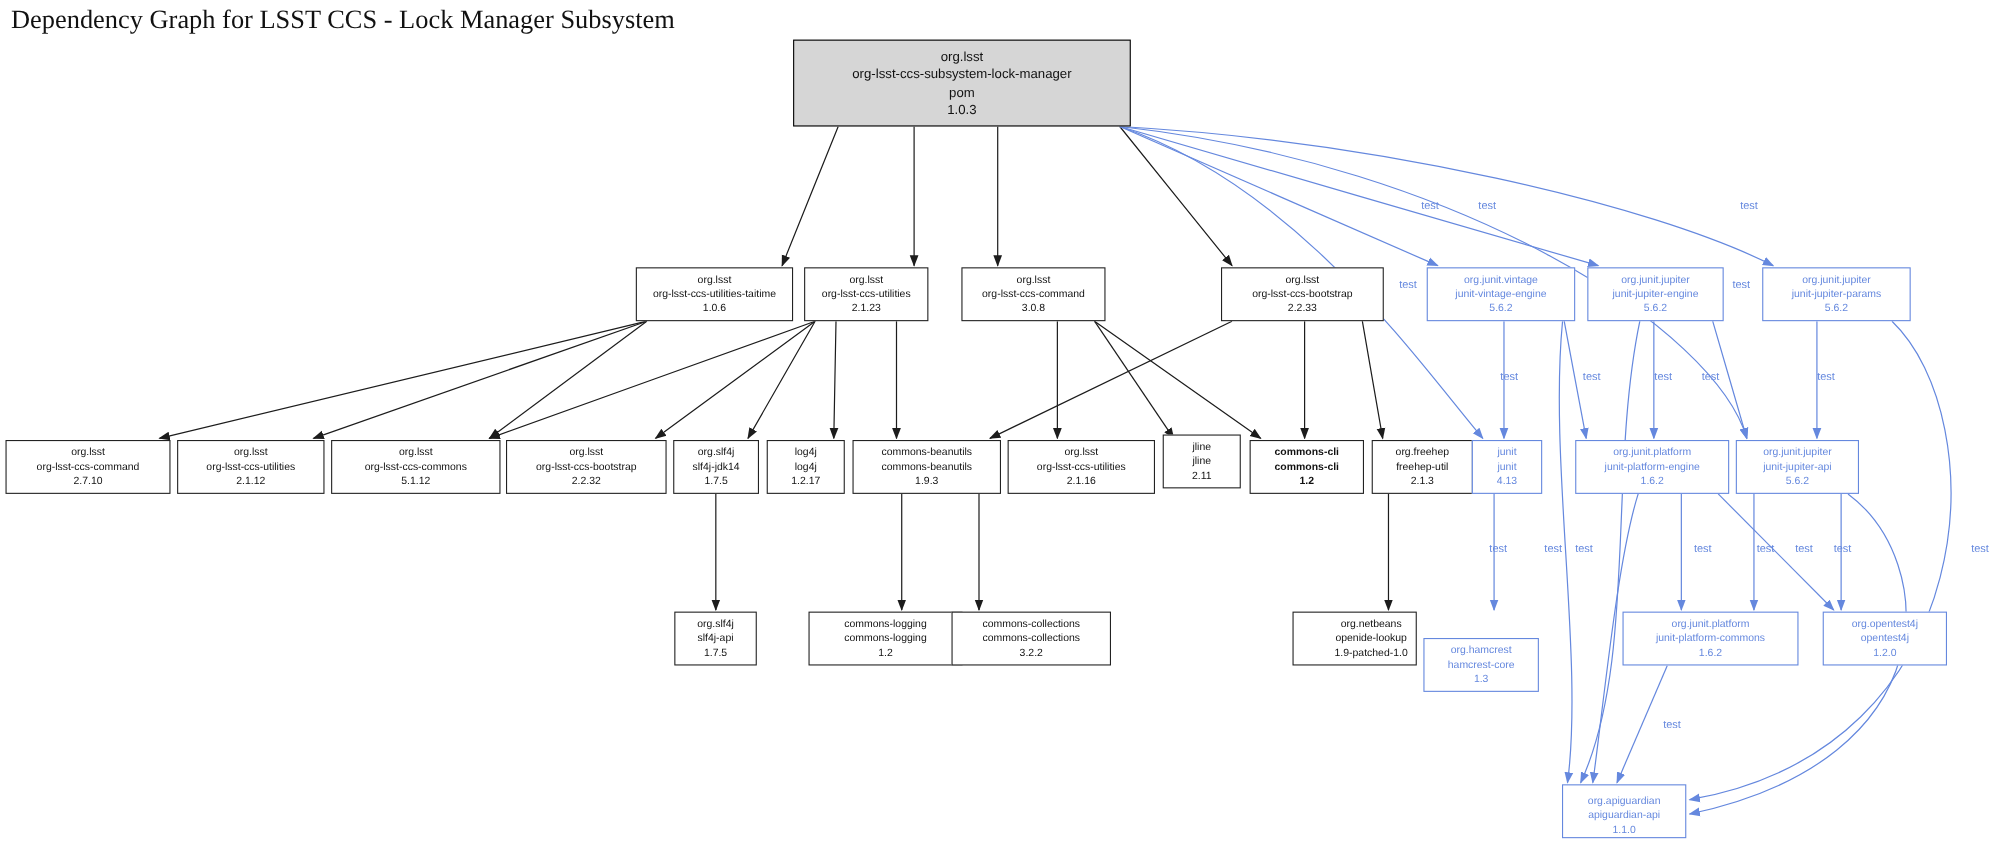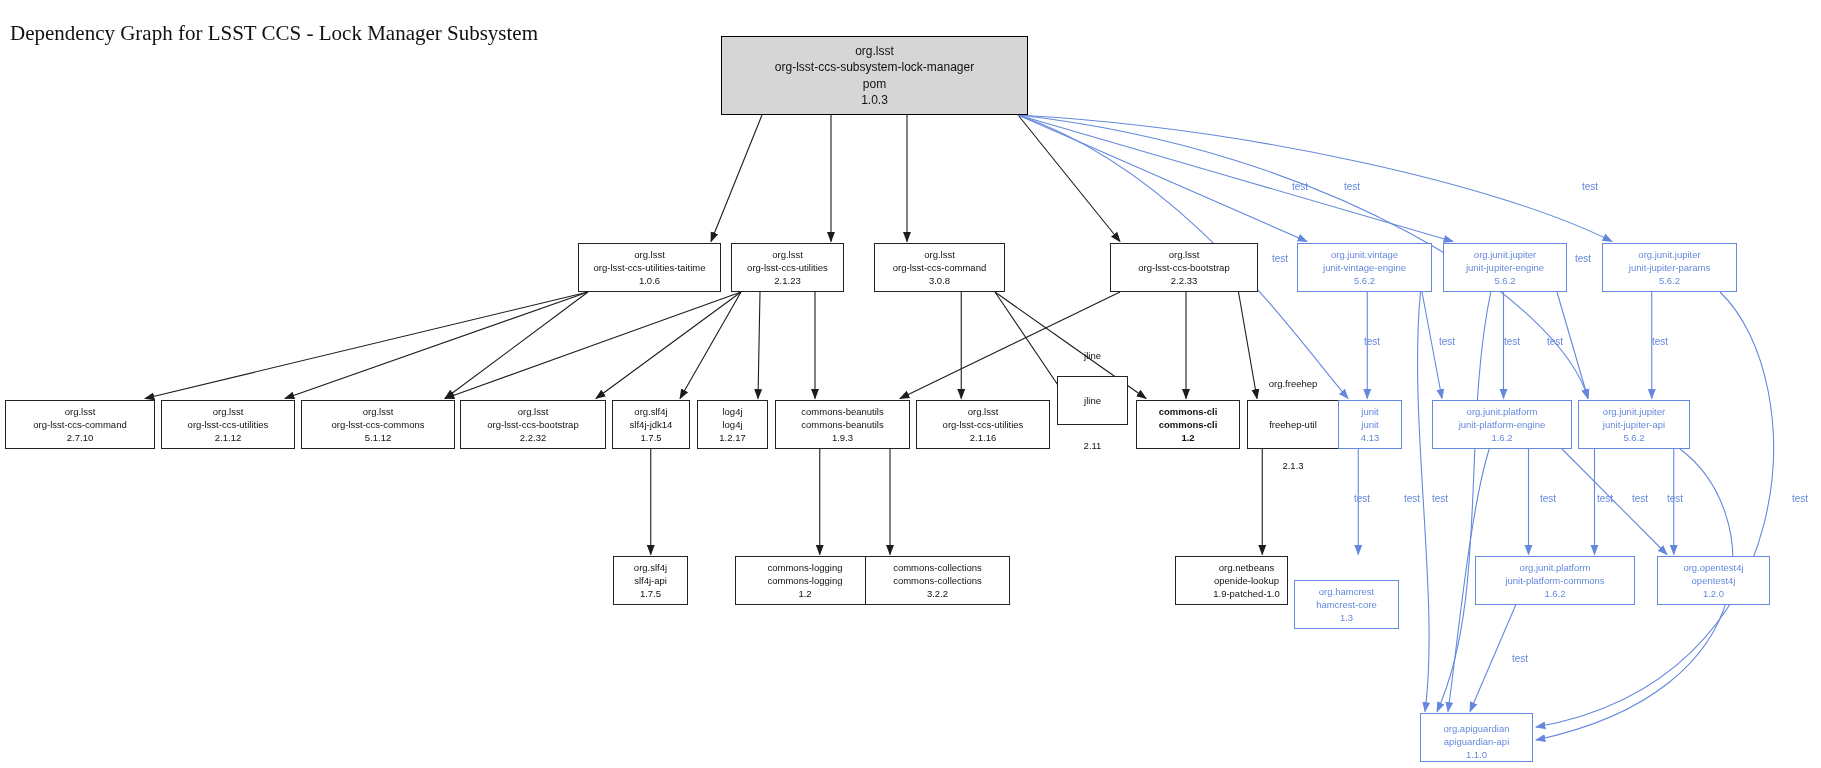--- a/index.html
+++ b/index.html
@@ -1,20 +1,20 @@
 <!DOCTYPE html>
 <html><head>
 <meta charset="utf-8">
 <style>
   html,body{margin:0;padding:0;background:#ffffff;}
   body{width:1821px;height:768px;position:relative;overflow:hidden;
        font-family:"Liberation Sans","DejaVu Sans",sans-serif;}
-  #graph-title{position:absolute;top:21px;left:10px;
+  #graph-title{position:absolute;top:5px;left:10px;
        font-family:"Liberation Serif","DejaVu Serif",serif;
-       font-size:21px;color:#111;white-space:nowrap;}
+       font-size:24px;color:#111;white-space:nowrap;}
   #edge-layer{position:absolute;top:0;left:0;}
   #node-layer{position:absolute;top:0;left:0;width:1821px;height:768px;pointer-events:none;}
   .node{position:absolute;display:flex;flex-direction:column;align-items:center;
         justify-content:center;text-align:center;background:#ffffff;
         border:1.5px solid #222;box-sizing:border-box;
         font-size:9.5px;line-height:13px;color:#111;white-space:nowrap;}
   .node.root{background:#d6d6d6;border:1.5px solid #000;
         font-size:12px;line-height:16.5px;}
   .node.test{border-width:1px;}
   .edge-label{font-family:"Liberation Sans","DejaVu Sans",sans-serif;font-size:10px;}
@@ -173,31 +173,31 @@
     <div class="node " style="left: 775px; top: 400px; width: 135px; height: 49px;">
       <span>commons-beanutils</span>
       <span>commons-beanutils</span>
       <span>1.9.3</span>
     </div>
     <div class="node " style="left: 916px; top: 400px; width: 134px; height: 49px;">
       <span>org.lsst</span>
       <span>org-lsst-ccs-utilities</span>
       <span>2.1.16</span>
     </div>
-    <div class="node " style="left: 1057px; top: 376px; width: 71px; height: 49px; gap: 32px;">
+    <div class="node " style="left: 1057px; top: 395px; width: 71px; height: 49px;">
       <span>jline</span>
       <span>jline</span>
       <span>2.11</span>
     </div>
     <div class="node " style="left: 1136px; top: 400px; width: 104px; height: 49px; font-weight: bold;">
       <span>commons-cli</span>
       <span>commons-cli</span>
       <span>1.2</span>
     </div>
-    <div class="node " style="left: 1247px; top: 400px; width: 92px; height: 49px; gap: 28px;">
+    <div class="node " style="left: 1247px; top: 400px; width: 92px; height: 49px;">
       <span>org.freehep</span>
       <span>freehep-util</span>
       <span>2.1.3</span>
     </div>
     <div class="node test" style="left: 1338px; top: 400px; width: 64px; height: 49px; border-color: rgb(101, 136, 222); color: rgb(101, 136, 222);">
       <span>junit</span>
       <span>junit</span>
       <span>4.13</span>
     </div>
     <div class="node test" style="left: 1432px; top: 400px; width: 140px; height: 49px; border-color: rgb(101, 136, 222); color: rgb(101, 136, 222);">

